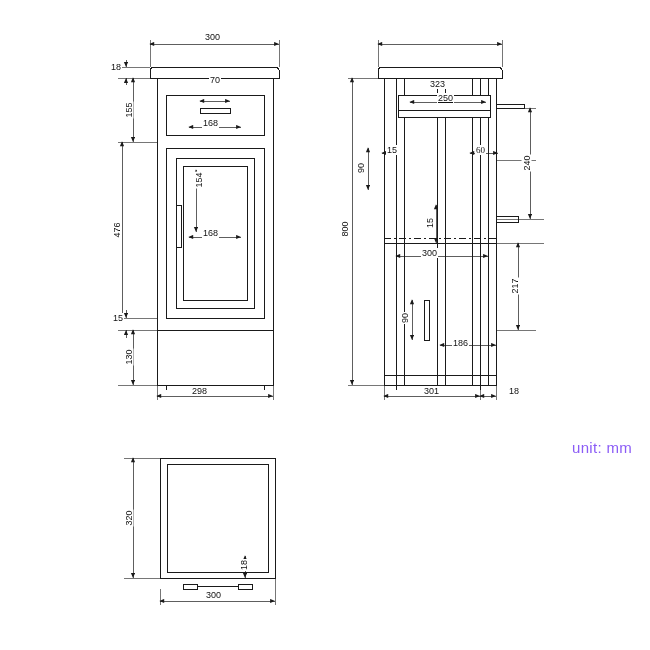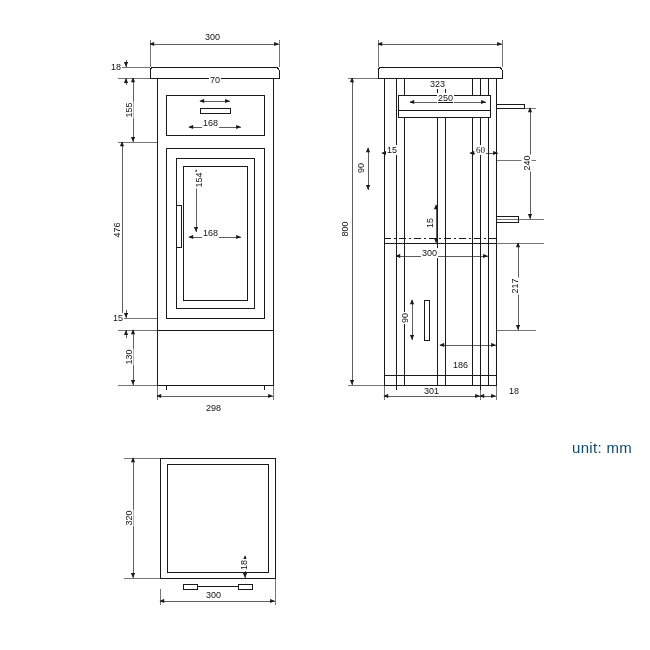--- a/index.html
+++ b/index.html
@@ -23,21 +23,21 @@
     line-height:10px;
   }
   .dimtext.rot{
     transform:rotate(-90deg);
     transform-origin:center center;
   }
   .unit{
     position:absolute;
     right:18px;bottom:22px;
     font-size:15px;
-    color:#0c4a6e;
+    color:#8b5cf6;
     letter-spacing:.3px;
   }
 </style>
 </head>
 <body>
 
 <div id="stage">
 
   <svg width="650" height="650" viewBox="0 0 650 650">
     <defs>
@@ -226,34 +226,34 @@
   <div class="dimtext" style="left:204px;top:32px;">300</div>
   <div class="dimtext" style="left:110px;top:62px;">18</div>
   <div class="dimtext rot" style="left:120px;top:105px;">155</div>
   <div class="dimtext" style="left:209px;top:75px;">70</div>
   <div class="dimtext" style="left:202px;top:118px;">168</div>
   <div class="dimtext rot" style="left:108px;top:225px;">476</div>
   <div class="dimtext rot" style="left:190px;top:175px;">154</div>
   <div class="dimtext" style="left:202px;top:228px;">168</div>
   <div class="dimtext" style="left:112px;top:313px;">15</div>
   <div class="dimtext rot" style="left:120px;top:352px;">130</div>
-  <div class="dimtext" style="left:205px;top:386px;margin-top:17px;">298</div>
+  <div class="dimtext" style="left:191px;top:386px;">298</div>
 
   <div class="dimtext" style="left:429px;top:32px;margin-top:47px;">323</div>
   <div class="dimtext" style="left:437px;top:93px;text-decoration:underline;">250</div>
   <div class="dimtext" style="left:386px;top:145px;">15</div>
   <div class="dimtext" style="left:475px;top:145px;font-family:Liberation Serif, serif;">60</div>
   <div class="dimtext rot" style="left:355px;top:163px;">90</div>
   <div class="dimtext rot" style="left:336px;top:224px;">800</div>
   <div class="dimtext rot" style="left:424px;top:218px;">15</div>
   <div class="dimtext" style="left:421px;top:248px;">300</div>
   <div class="dimtext rot" style="left:518px;top:158px;">240</div>
   <div class="dimtext rot" style="left:506px;top:281px;">217</div>
   <div class="dimtext rot" style="left:399px;top:313px;">90</div>
-  <div class="dimtext" style="left:452px;top:338px;margin-top:22px;">186</div>
+  <div class="dimtext" style="left:452px;top:338px;">186</div>
   <div class="dimtext" style="left:423px;top:386px;">301</div>
   <div class="dimtext" style="left:508px;top:386px;">18</div>
 
   <div class="dimtext rot" style="left:120px;top:513px;">320</div>
   <div class="dimtext rot" style="left:238px;top:560px;">18</div>
   <div class="dimtext" style="left:205px;top:590px;">300</div>
 
   <div class="unit">unit: mm</div>
 
 </div>

